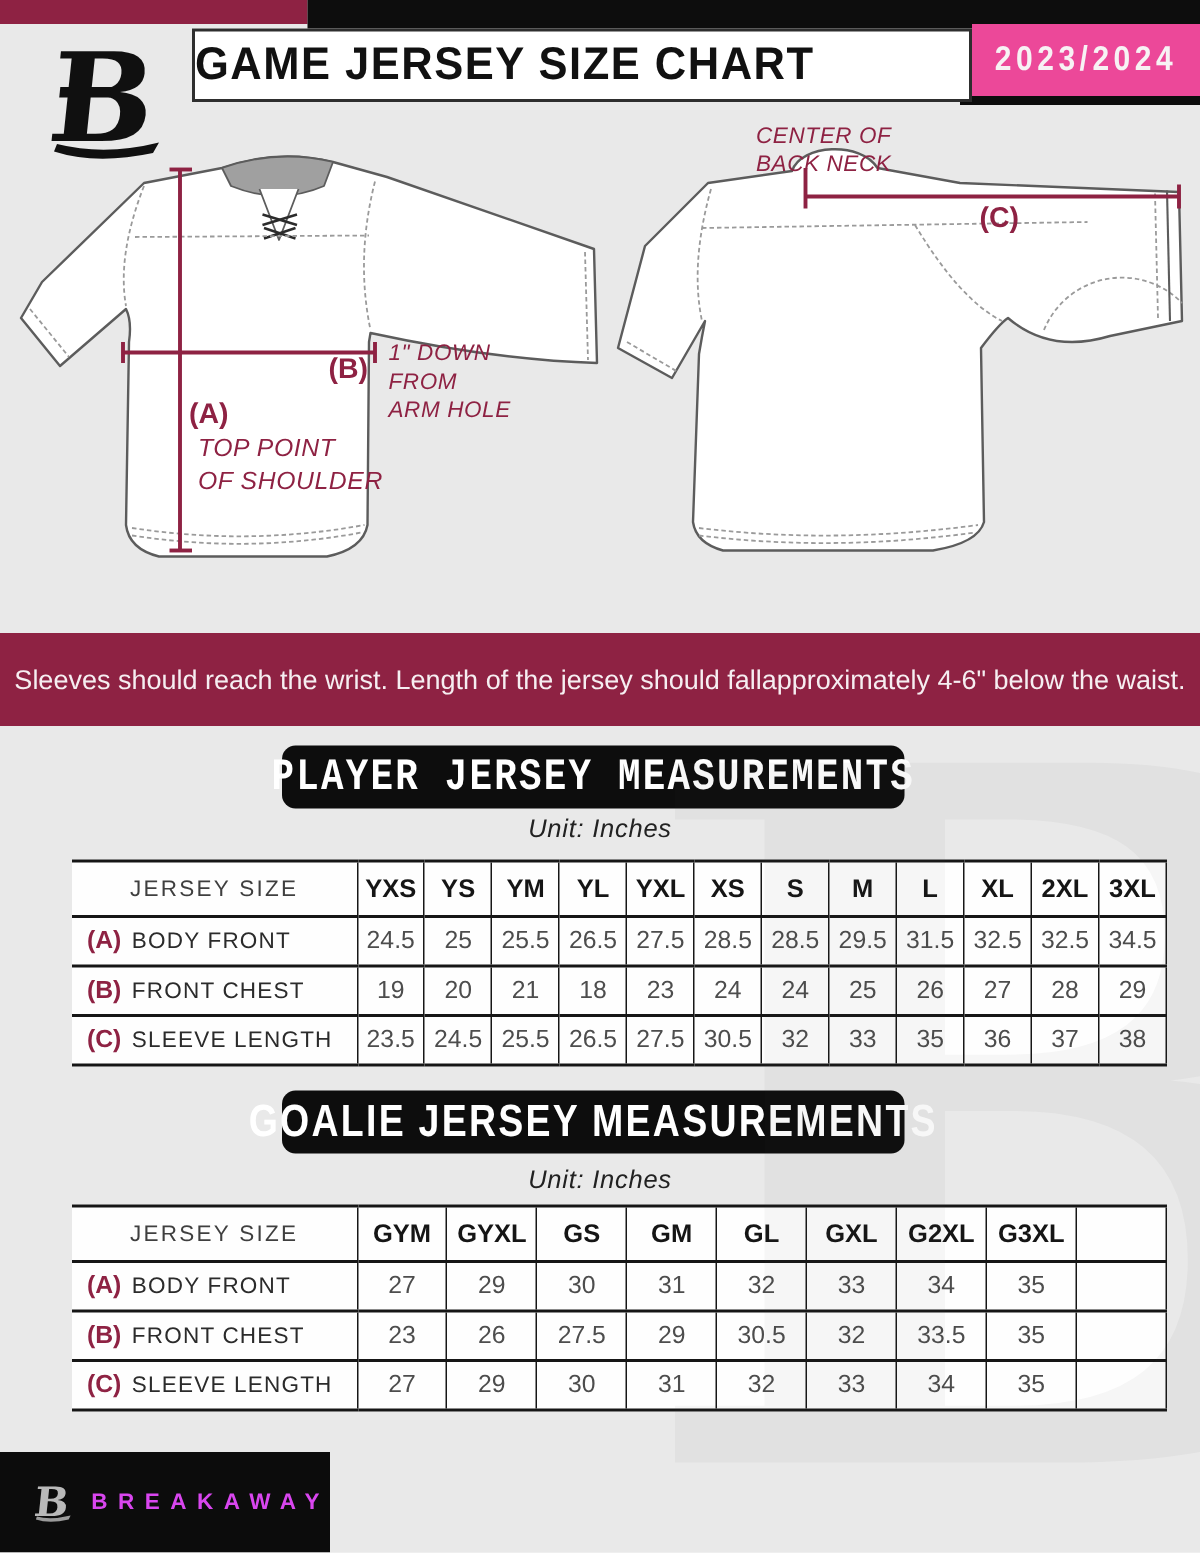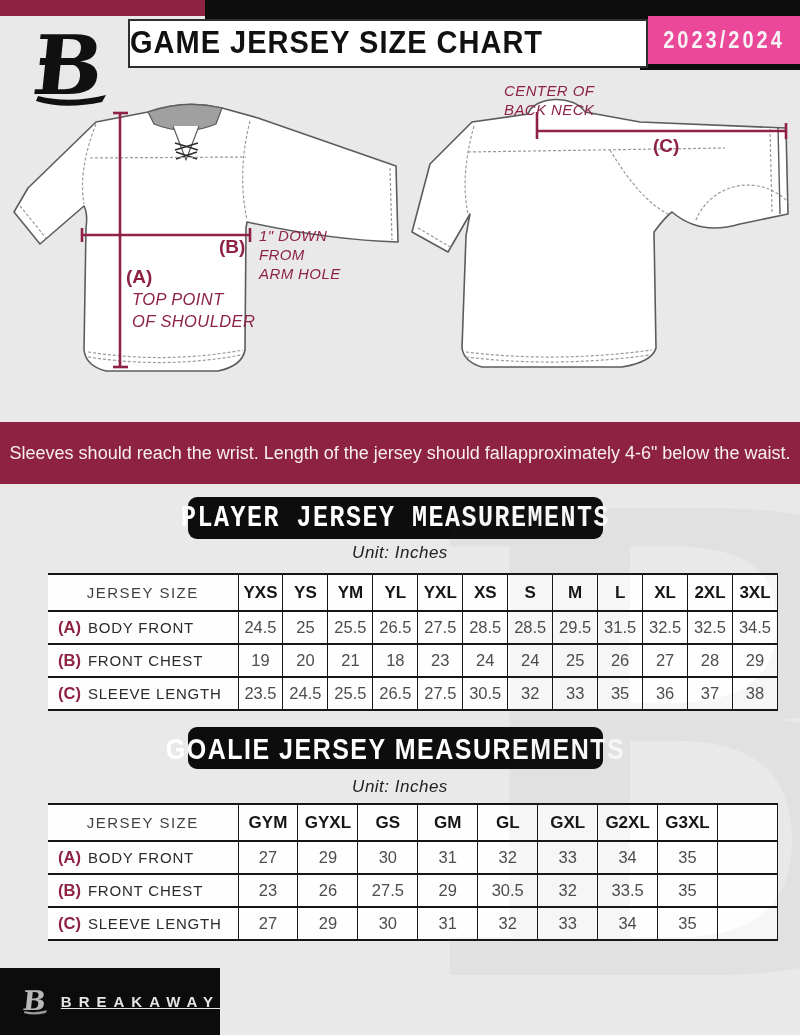--- a/index.html
+++ b/index.html
@@ -45,21 +45,21 @@
   .lbl-head{font-size:15px;color:#3f3f3f;letter-spacing:1.5px;}
   .row-lbl{text-align:left !important;padding-left:10px !important;font-size:15px;color:#2b2b2b;letter-spacing:.8px;white-space:nowrap;}
   .row-lbl .key{color:#8e2243;font-weight:bold;font-size:16.5px;margin-right:7px;letter-spacing:0;}
   .val{font-size:16.5px;color:#4d4d4d;}
   
   .footer-black{position:absolute;left:0;top:968px;width:220px;height:67px;background:#0c0c0c;
                 display:flex;align-items:center;z-index:3;}
   .footer-maroon{position:absolute;left:220px;top:968px;width:580px;height:67px;background:#8e2243;
                  display:flex;flex-direction:column;justify-content:center;padding-left:12px;box-sizing:border-box;z-index:3;}
   .footer-maroon div{color:#f3eaee;font-size:15.5px;line-height:21px;}
-  .brand{color:#e5e5e5;font-weight:bold;font-size:15px;letter-spacing:7px;margin-left:8px;text-decoration:underline;}
+  .brand{color:#d946ef;font-weight:bold;font-size:15px;letter-spacing:7px;margin-left:8px;}
   
   .watermark{position:absolute;left:420px;top:430px;font-family:"DejaVu Serif",serif;font-weight:bold;
              font-size:640px;line-height:640px;color:rgba(60,60,60,0.045);z-index:4;pointer-events:none;user-select:none;}
 </style>
 </head>
 <body>
 
 <div class="page">
 
   <div class="strip-maroon"></div>

